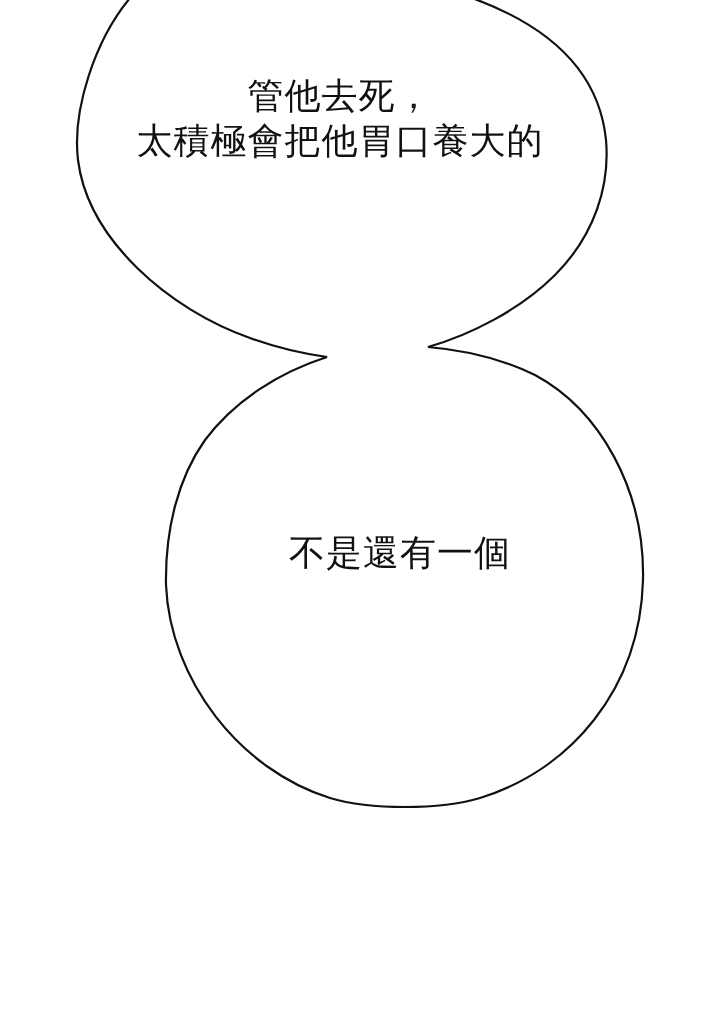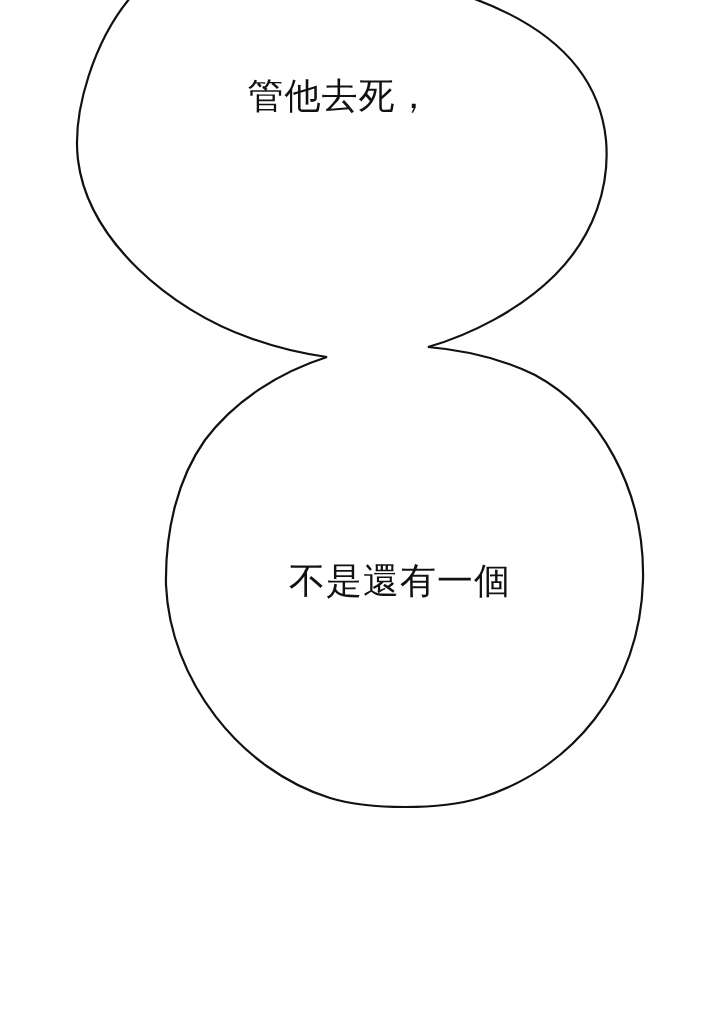--- a/index.html
+++ b/index.html
@@ -36,21 +36,21 @@
     }
     .bubble-text div { display: block; }
     #text-top {
       left: 90px;
       width: 500px;
       top: 73px;
     }
     #text-bottom {
       left: 200px;
       width: 400px;
-      top: 558px;
+      top: 530px;
     }
   </style>
 </head>
 <body>
 
 <div class="panel">
   <svg class="bubbles" viewBox="0 0 720 1018">
 
     <path d="M 130 -2
          C 95 40, 72 110, 78 160
@@ -63,18 +63,19 @@
          C 570 770, 640 690, 643 580
          C 645 490, 600 410, 535 375
          C 500 358, 465 350, 428 347
          C 470 335, 520 310, 555 275
          C 595 235, 610 185, 606 140
          C 600 80, 560 30, 472 -2" fill="#ffffff" stroke="#111111" stroke-width="2.2" stroke-linejoin="miter"></path>
   </svg>
 
   <div id="text-top" class="bubble-text">
     <div>管他去死，</div>
+    <div>太積極會把他胃口養大的</div>
   </div>
 
   <div id="text-bottom" class="bubble-text">
     <div>不是還有一個</div>
   </div>
 </div>
 
 </body></html>

